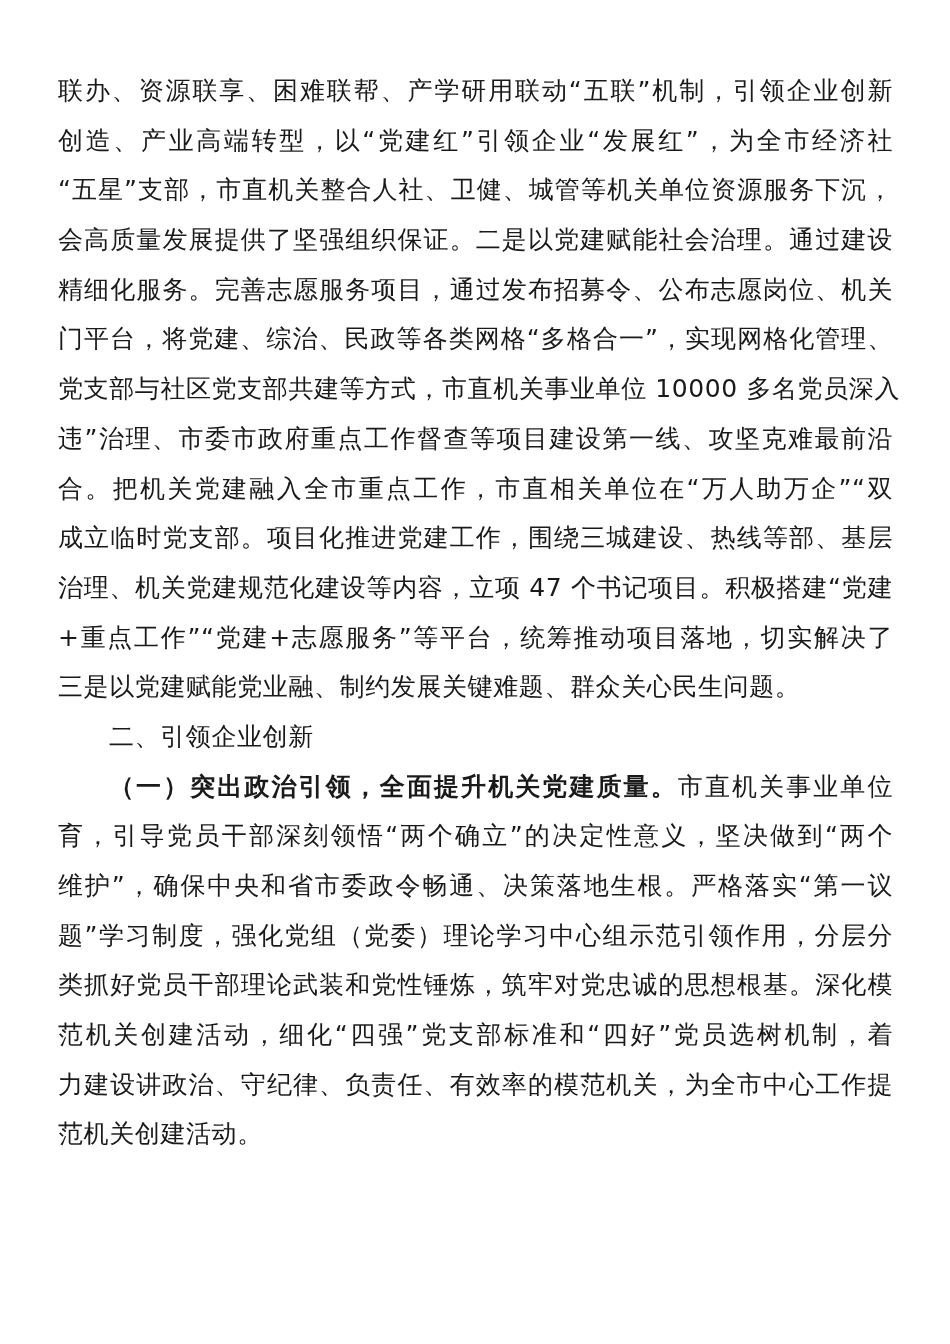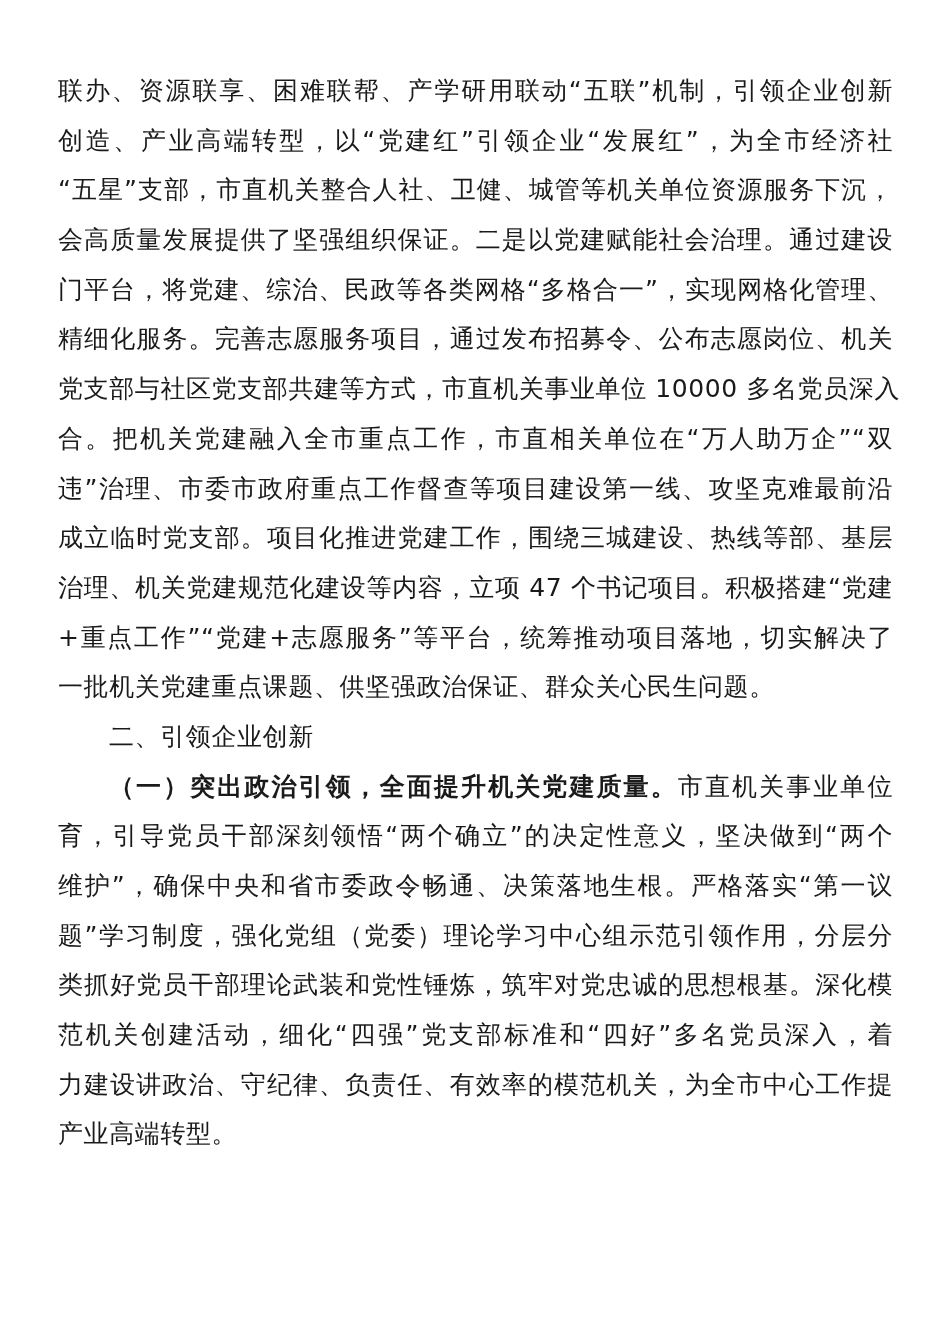--- a/index.html
+++ b/index.html
@@ -40,33 +40,33 @@
   }
 </style>
 </head>
 <body>
 
 <div class="page">
   <div class="line justify">联办、资源联享、困难联帮、产学研用联动“五联”机制，引领企业创新</div>
   <div class="line justify">创造、产业高端转型，以“党建红”引领企业“发展红”，为全市经济社</div>
   <div class="line justify">“五星”支部，市直机关整合人社、卫健、城管等机关单位资源服务下沉，</div>
   <div class="line justify">会高质量发展提供了坚强组织保证。二是以党建赋能社会治理。通过建设</div>
+  <div class="line justify">精细化服务。完善志愿服务项目，通过发布招募令、公布志愿岗位、机关</div>
   <div class="line justify">门平台，将党建、综治、民政等各类网格“多格合一”，实现网格化管理、</div>
-  <div class="line justify">精细化服务。完善志愿服务项目，通过发布招募令、公布志愿岗位、机关</div>
   <div class="line justify">党支部与社区党支部共建等方式，市直机关事业单位 10000 多名党员深入</div>
+  <div class="line justify">违”治理、市委市政府重点工作督查等项目建设第一线、攻坚克难最前沿</div>
   <div class="line justify">合。把机关党建融入全市重点工作，市直相关单位在“万人助万企”“双</div>
-  <div class="line justify">违”治理、市委市政府重点工作督查等项目建设第一线、攻坚克难最前沿</div>
   <div class="line justify">成立临时党支部。项目化推进党建工作，围绕三城建设、热线等部、基层</div>
   <div class="line justify">治理、机关党建规范化建设等内容，立项 47 个书记项目。积极搭建“党建</div>
   <div class="line justify">+重点工作”“党建+志愿服务”等平台，统筹推动项目落地，切实解决了</div>
-  <div class="line">一批机关党建重点课题、供坚强政治保证、群众关心民生问题。</div>
+  <div class="line">三是以党建赋能党业融、制约发展关键难题、群众关心民生问题。</div>
 
   <div class="line indent">二、引领企业创新</div>
 
   <div class="line justify indent"><span class="bold">（一）突出政治引领，全面提升机关党建质量。</span><span>市直机关事业单位</span></div>
   <div class="line justify">育，引导党员干部深刻领悟“两个确立”的决定性意义，坚决做到“两个</div>
   <div class="line justify">维护”，确保中央和省市委政令畅通、决策落地生根。严格落实“第一议</div>
   <div class="line justify">题”学习制度，强化党组（党委）理论学习中心组示范引领作用，分层分</div>
   <div class="line justify">类抓好党员干部理论武装和党性锤炼，筑牢对党忠诚的思想根基。深化模</div>
-  <div class="line justify">范机关创建活动，细化“四强”党支部标准和“四好”多名党员深入，着</div>
+  <div class="line justify">范机关创建活动，细化“四强”党支部标准和“四好”党员选树机制，着</div>
   <div class="line justify">力建设讲政治、守纪律、负责任、有效率的模范机关，为全市中心工作提</div>
-  <div class="line">产业高端转型。</div>
+  <div class="line">范机关创建活动。</div>
 </div>
 
 </body></html>

